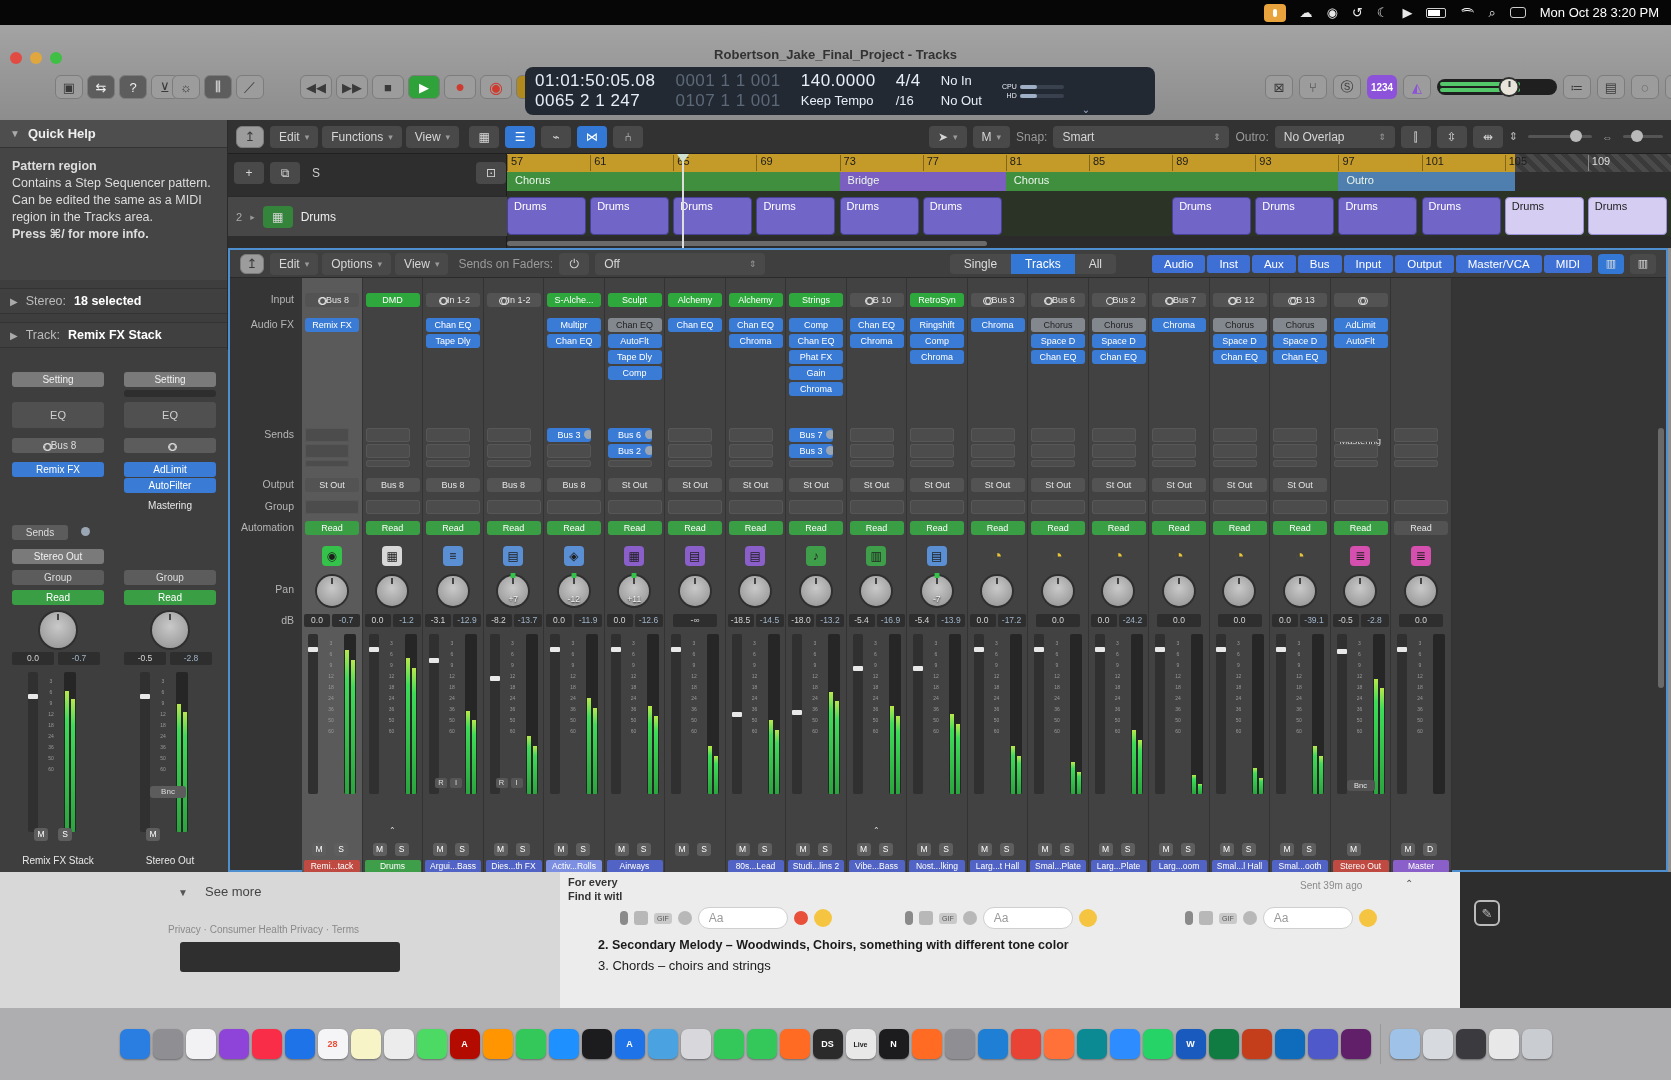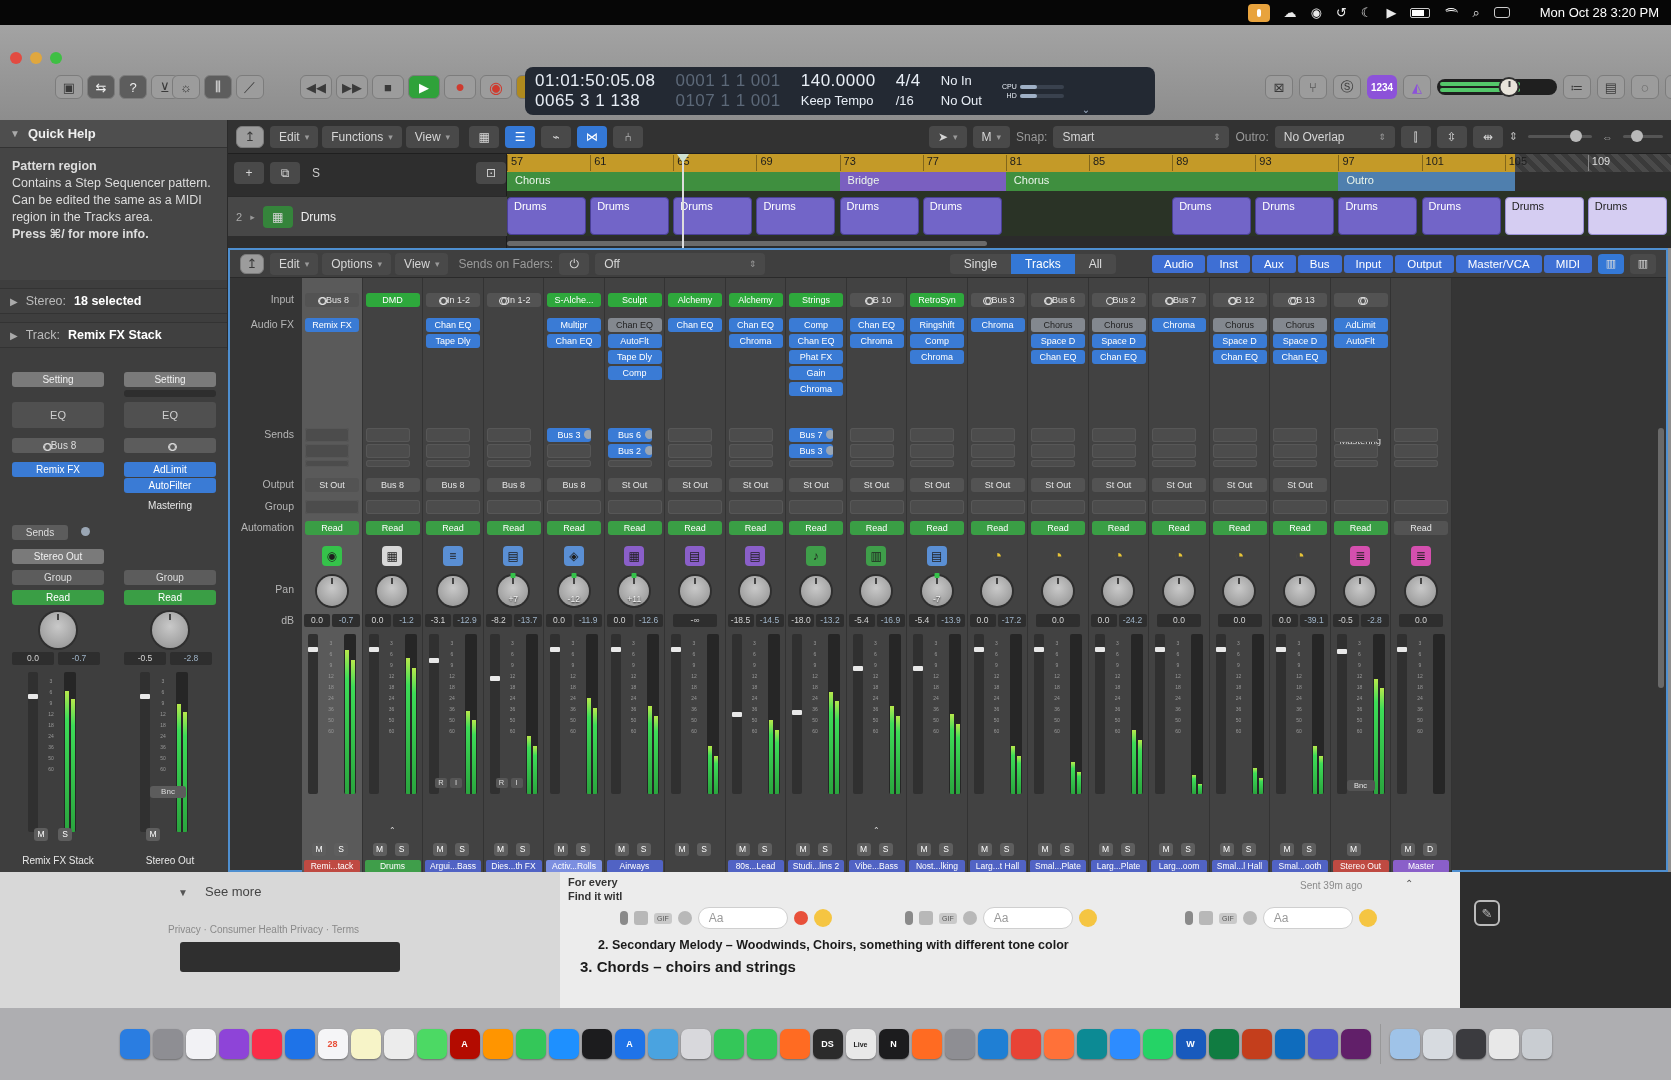--- a/index.html
+++ b/index.html
@@ -14,21 +14,21 @@
   #menubar .mitem.app { font-weight:bold; }
   #menubar .spacer { flex:1; }
   #menubar .status { display:flex; align-items:center; gap:14px; margin-right:12px; }
   .mic-badge { width:22px; height:18px; background:#e8a33d; border-radius:4px; display:flex; align-items:center; justify-content:center; }
   .mic-badge i { display:block; width:4px; height:8px; background:#fff; border-radius:2px; position:relative; }
   .sgl { font-size:13px; color:#e8e8e8; font-style:normal; }
   .batt { width:20px; height:10px; border:1px solid #ccc; border-radius:2px; position:relative; }
   .batt::after { content:""; position:absolute; left:1px; top:1px; bottom:1px; width:12px; background:#fff; }
   .wifi { width:14px; height:10px; border-radius:50% 50% 0 0; border-top:3px double #fff; border-left:2px solid transparent; }
   .toggle-ic { width:16px; height:11px; border:1px solid #ccc; border-radius:3px; }
-  #clock { font-size:13px; color:#fff; margin-left:16px; white-space:nowrap; }
+  #clock { font-size:13px; color:#fff; margin-left:0; white-space:nowrap; }
 
   
   #toolbar { position:absolute; left:0; top:25px; width:1671px; height:95px; background:linear-gradient(#a3a3a3,#8d8d8d); }
   #wintitle { position:absolute; top:22px; width:100%; text-align:center; font-size:13px; color:#333; font-weight:bold; }
   .tl { position:absolute; top:27px; left:10px; display:flex; gap:8px; }
   .tl b { width:12px; height:12px; border-radius:50%; display:block; }
   .btn-row { position:absolute; top:50px; display:flex; gap:4px; align-items:center; }
   .tbtn { width:28px; height:24px; border-radius:6px; background:#9c9c9c; border:1px solid #7c7c7c; color:#3a3a3a; font-size:13px; display:flex; align-items:center; justify-content:center; }
   .tbtn.dark { background:#5d5d5d; color:#eee; }
   .transport .tbtn { width:32px; }
@@ -186,20 +186,21 @@
       <span id="clock">Mon Oct 28  3:20 PM</span>
     </div>
   </div>
 
   <div id="toolbar">
     <div class="tl">
       <b style="background:#e24b41"></b>
       <b style="background:#e0a73e"></b>
       <b style="background:#3fbf44"></b>
     </div>
+    <div id="wintitle">Robertson_Jake_Final_Project - Tracks</div>
     <div class="btn-row" style="left:55px">
       <span class="tbtn">▣</span>
       <span class="tbtn dark">⇆</span>
       <span class="tbtn dark">?</span>
       <span class="tbtn">⊻</span>
     </div>
     <div class="btn-row" style="left:172px">
       <span class="tbtn">☼</span>
       <span class="tbtn dark">⫼</span>
       <span class="tbtn">／</span>
@@ -209,21 +210,21 @@
       <span class="tbtn">▶▶</span>
       <span class="tbtn">■</span>
       <span class="tbtn play">▶</span>
       <span class="tbtn rec">●</span>
       <span class="tbtn rec">◉</span>
       <span class="tbtn cyc">⇄</span>
     </div>
     <div id="lcd">
       <div class="lcd-col">
         <span class="lcd-big">01:01:50:05.08</span>
-        <span class="lcd-big">0065 3 1 138</span>
+        <span class="lcd-big">0065 2 1 247</span>
       </div>
       <div class="lcd-col">
         <span class="lcd-big lcd-dim">0001 1 1 001</span>
         <span class="lcd-big lcd-dim">0107 1 1 001</span>
       </div>
       <div class="lcd-col">
         <span class="lcd-big">140.0000</span>
         <span class="lcd-lbl">Keep Tempo</span>
       </div>
       <div class="lcd-col">
@@ -1280,21 +1281,21 @@
           <div class="compose" style="left: 625px;">
             <span class="micline"></span>
             <span class="cicon"></span>
             <span class="gif">GIF</span>
             <span class="cicon round"></span>
             <span class="aa-pill">Aa</span>
             <span class="emoji"></span>
           </div>
         </div>
       <div class="abs" style="left:38px;top:66px;color:#1a1a1a;font-size:12.5px;font-weight:bold">2.   Secondary Melody – Woodwinds, Choirs, something with different tone color</div>
-      <div class="abs" style="left:20px;top:86px;color:#1a1a1a;font-size:15px;font-weight:bold">3.   Chords – choirs and strings</div>
+      <div class="abs" style="left:38px;top:86px;color:#1a1a1a;font-size:13px;font-weight:normal">3.   Chords – choirs and strings</div>
     </div>
     <div class="bg-right">
       <div class="pencil-sq">✎</div>
     </div>
   </div>
 
   <div id="dock">
       <span class="dicon" style="background: rgb(42, 125, 225);"></span>
       <span class="dicon" style="background: rgb(142, 142, 147);"></span>
       <span class="dicon" style="background: rgb(242, 242, 245);"></span>

